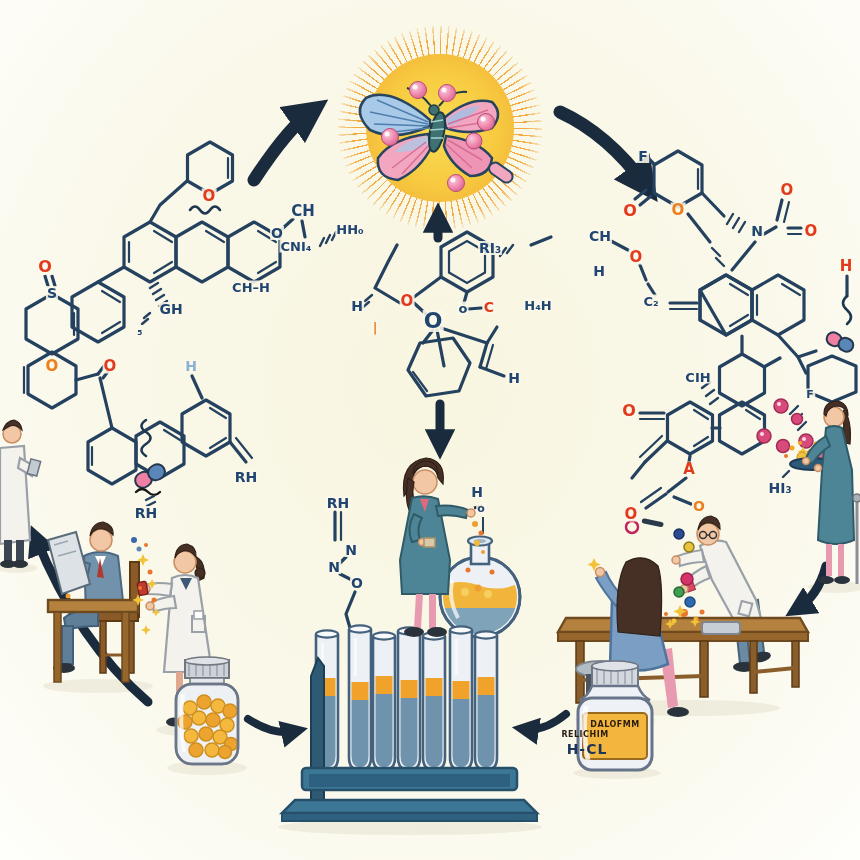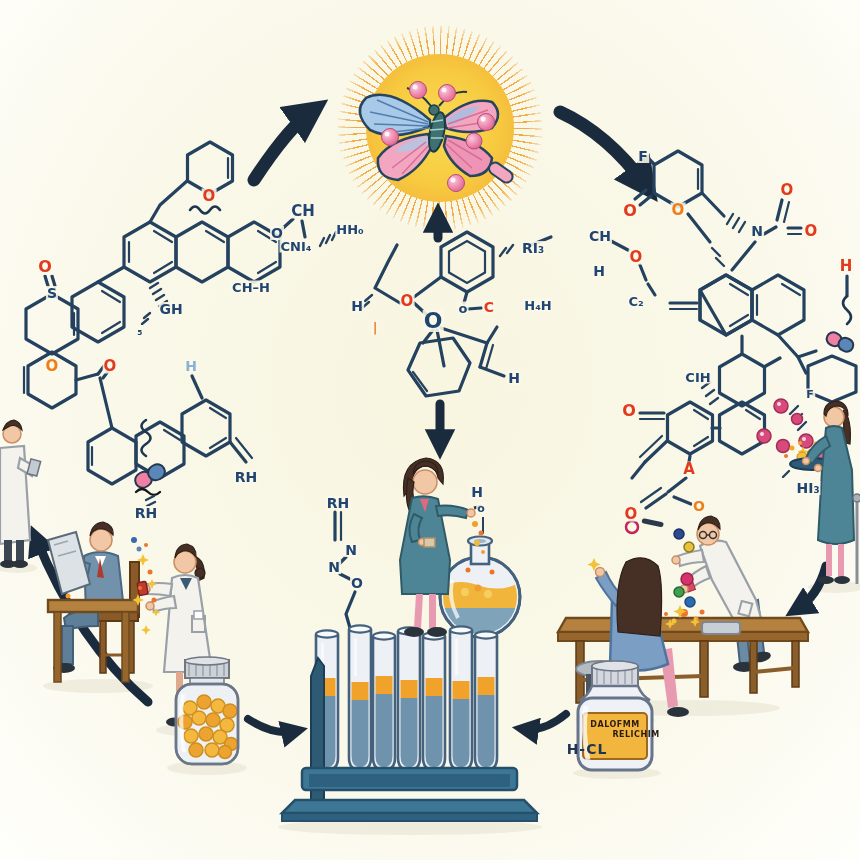--- a/index.html
+++ b/index.html
@@ -607,47 +607,47 @@
     <span class="cl navy" style="left:246px;top:477px">RH</span>
     <span class="cl navy" style="left:146px;top:513px">RH</span>
 
     <span class="cl navy" style="left:357px;top:306px">H</span>
     <span class="cl org s13" style="left:375px;top:327px">|</span>
     <span class="cl red s15" style="left:407px;top:301px">O</span>
     <span class="cl navy s22" style="left:433px;top:321px">O</span>
     <span class="cl navy s13" style="left:463px;top:308px">o</span>
     <span class="cl red" style="left:489px;top:307px">C</span>
     <span class="cl navy s13" style="left:538px;top:305px">H₄H</span>
-    <span class="cl navy" style="left:533px;top:248px">RI₃</span>
+    <span class="cl navy" style="left:490px;top:248px">RI₃</span>
     <span class="cl navy" style="left:514px;top:378px">H</span>
 
     <span class="cl navy" style="left:643px;top:156px">F</span>
     <span class="cl red s16" style="left:630px;top:211px">O</span>
     <span class="cl org s15" style="left:678px;top:210px">O</span>
     <span class="cl red s15" style="left:787px;top:190px">O</span>
     <span class="cl red s15" style="left:811px;top:231px">O</span>
     <span class="cl navy" style="left:757px;top:231px">N</span>
     <span class="cl navy" style="left:600px;top:236px">CH</span>
     <span class="cl navy" style="left:599px;top:271px">H</span>
     <span class="cl red s15" style="left:636px;top:257px">O</span>
-    <span class="cl navy s13" style="left:636px;top:301px">C₂</span>
+    <span class="cl navy s13" style="left:651px;top:301px">C₂</span>
     <span class="cl red s15" style="left:846px;top:266px">H</span>
 
     <span class="cl navy s13" style="left:698px;top:377px">CIH</span>
     <span class="cl navy s11" style="left:810px;top:394px">F</span>
     <span class="cl red s16" style="left:629px;top:411px">O</span>
     <span class="cl red s15" style="left:689px;top:469px">A</span>
     <span class="cl red s15" style="left:631px;top:514px">O</span>
     <span class="cl org" style="left:699px;top:506px">O</span>
-    <span class="cl navy" style="left:808px;top:488px">HI₃</span>
+    <span class="cl navy" style="left:780px;top:488px">HI₃</span>
 
     <span class="cl navy" style="left:338px;top:503px">RH</span>
     <span class="cl navy" style="left:351px;top:550px">N</span>
     <span class="cl navy" style="left:334px;top:567px">N</span>
     <span class="cl navy" style="left:357px;top:583px">O</span>
     <span class="cl navy" style="left:477px;top:492px">H</span>
     <span class="cl navy s11" style="left:481px;top:508px">o</span>
 
     <span class="bl" style="left:615px;top:724px">DALOFMM</span>
-    <span class="bl" style="left:636px;top:734px">RELICHIM</span>
+    <span class="bl" style="left:585px;top:734px">RELICHIM</span>
     <span class="bl bl3" style="left:587px;top:749px">H-CL</span>
   </div>
 </div>
 
 </body></html>

